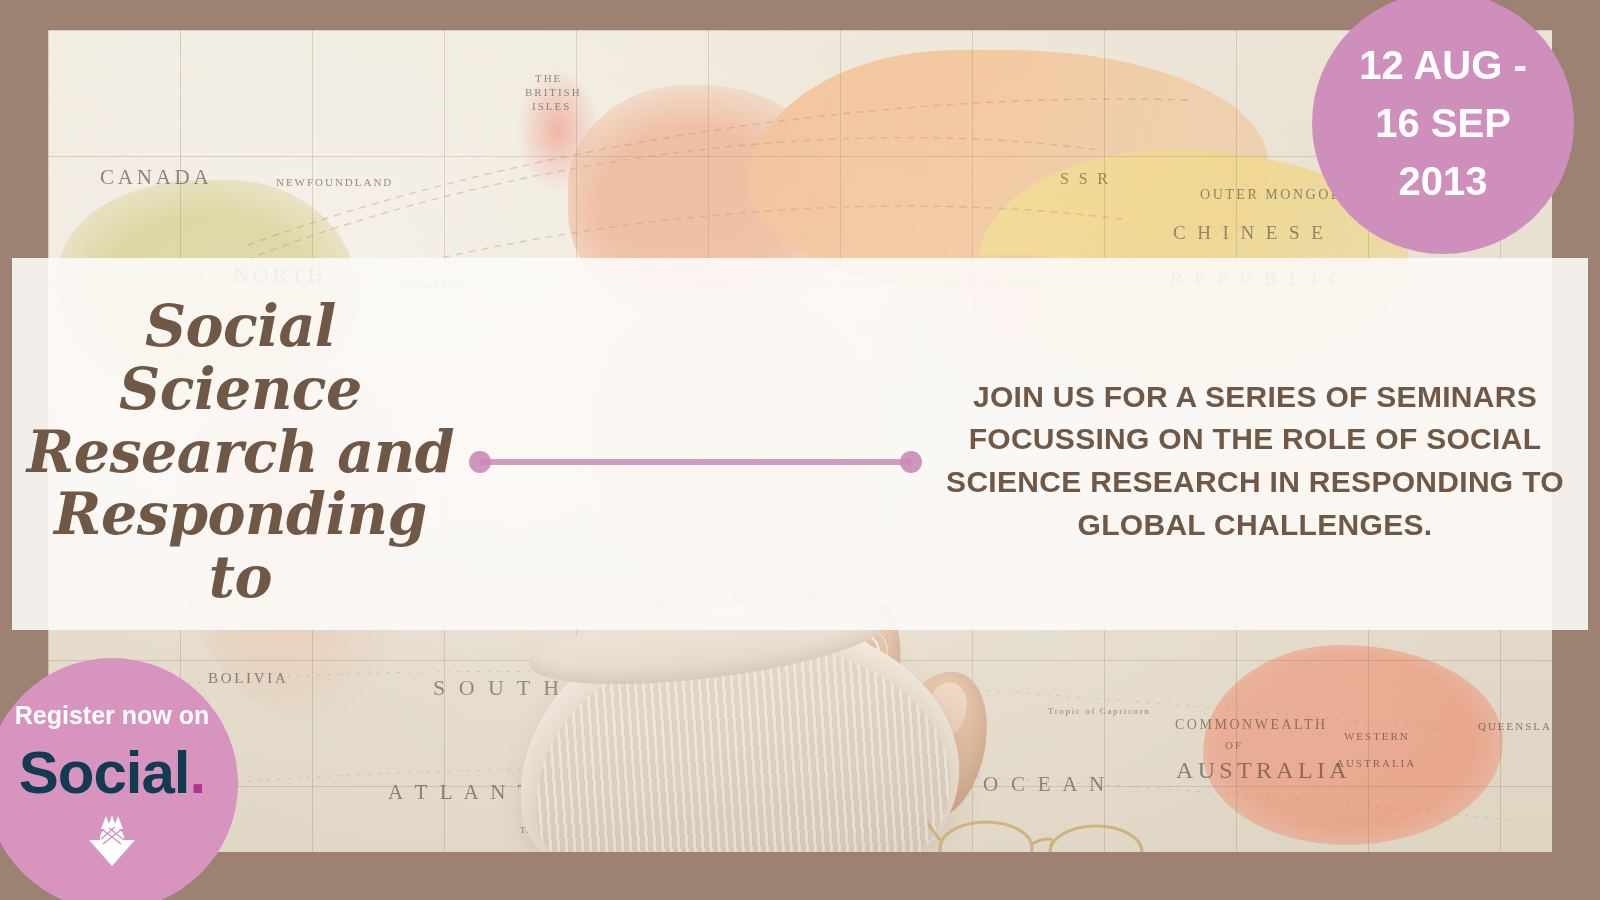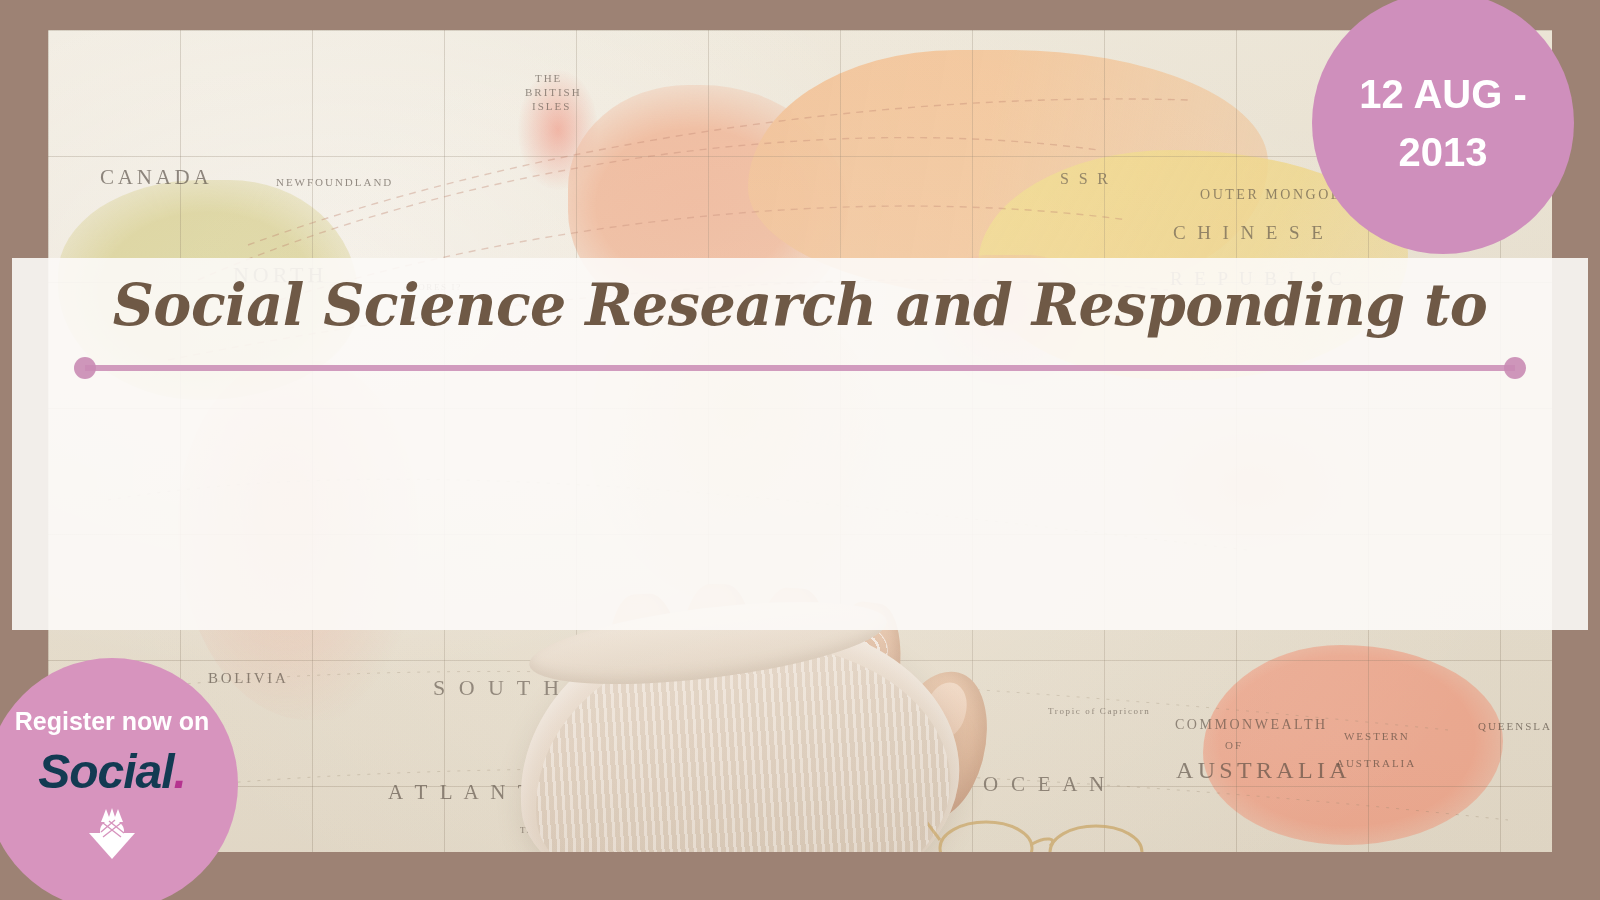--- a/index.html
+++ b/index.html
@@ -205,21 +205,21 @@
 
   
   .banner {
     position: absolute;
     left: 12px;
     top: 258px;
     width: 1576px;
     height: 372px;
     background: rgba(252,250,247,.90);
     display: flex;
-    flex-direction: column;
+    flex-direction: row;
     align-items: center;
     justify-content: flex-start;
     padding-top: 16px;
     box-sizing: border-box;
   }
 
   .title {
     font-family: "DejaVu Serif", "Liberation Serif", serif;
     font-style: italic;
     font-weight: bold;
@@ -321,27 +321,26 @@
     font-family: "Liberation Sans", sans-serif;
     font-weight: bold;
     font-size: 25px;
     color: #ffffff;
     line-height: 1;
     margin-bottom: 13px;
   }
   .brand {
     font-family: "Liberation Sans", sans-serif;
     font-weight: bold;
-    font-size: 48px;
+    font-size: 60px;
     color: #123a52;
     line-height: 1.05;
     letter-spacing: -1px;
     display: flex;
     align-items: center;
-    font-style: italic;
   }
   .brand-dot { color: #b5338f; }
   .thistle-icon { margin-top: 6px; }
 </style>
 </head>
 <body>
 
 <div id="poster">
 
   <div class="photo">
@@ -423,36 +422,38 @@
         <path d="M104,44 C118,36 130,38 122,46"></path>
         <path d="M12,40 L-6,16"></path>
       </g>
     </svg>
 
     <div class="photo-wash"></div>
   </div>
 
   <div class="date-badge">
     <span>12 AUG -</span>
+    <span>16 SEP</span>
     <span>2013</span>
   </div>
 
   <div class="banner">
 
     <h1 class="title">
       <span>Social Science Research and Responding to</span><br>
     </h1>
 
 
     <div class="rule-wrap">
       <span class="rule-dot left"></span>
       <span class="rule-line"></span>
       <span class="rule-dot right"></span>
     </div>
 
+    <p class="body-text">JOIN US FOR A SERIES OF SEMINARS FOCUSSING ON THE ROLE OF SOCIAL SCIENCE RESEARCH IN RESPONDING TO GLOBAL CHALLENGES.</p>
   </div>
 
   <div class="register-badge">
     <div class="register-label">Register now on</div>
     <div class="brand">
       <span>Social</span>
         <span class="brand-dot">.</span>
     </div>
     <svg class="thistle-icon" width="62" height="62" viewBox="0 0 62 62">
       <g fill="#ffffff">

